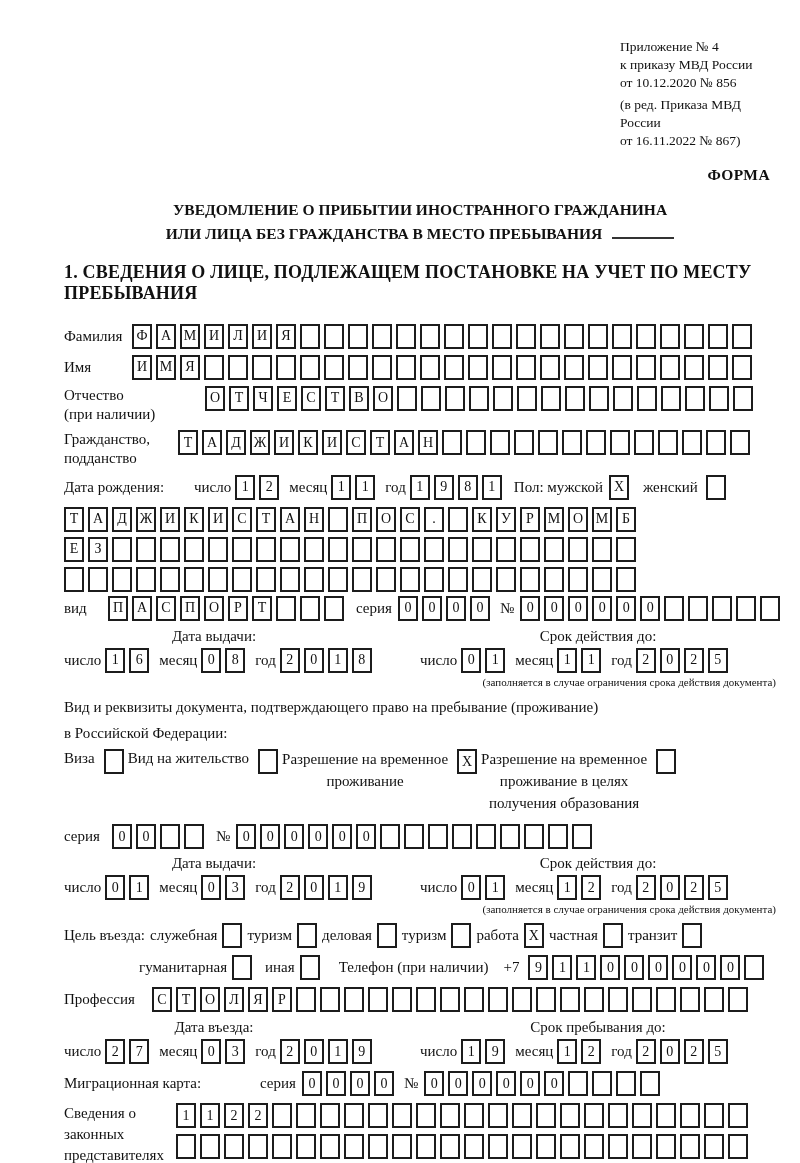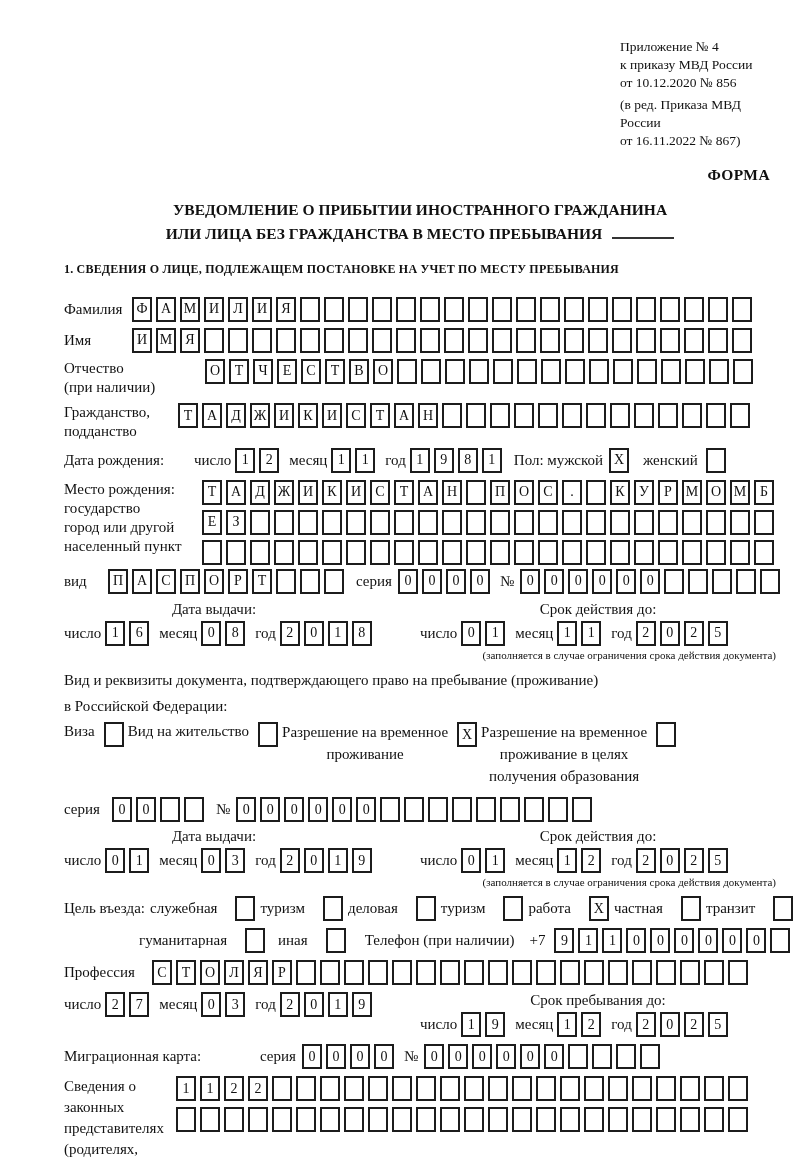--- a/index.html
+++ b/index.html
@@ -8,21 +8,21 @@
     font-family:"Liberation Serif","DejaVu Serif",serif;font-size:15px;
   }
   .page{padding:38px 24px 0 64px;width:712px;}
   .pre{white-space:pre-line;}
   
   .appendix{margin-left:556px;font-size:13.5px;line-height:1.32;}
   .appendix .rev{margin-top:5px;}
   .forma{font-weight:bold;text-align:right;margin:16px 6px 14px 0;font-size:15.5px;letter-spacing:.4px;}
   .title{text-align:center;font-weight:bold;font-size:15.5px;line-height:1.55;margin-bottom:16px;}
   .blank-line{display:inline-block;width:62px;border-bottom:2px solid #333;margin-left:10px;}
-  .section-title{font-weight:bold;font-size:12px;margin-bottom:20px;letter-spacing:.2px;}
+  .section-title{font-weight:bold;font-size:18px;margin-bottom:20px;letter-spacing:.2px;}
   
   .frow{display:flex;align-items:center;margin-bottom:6px;}
   .frow.top{align-items:flex-start;}
   .flabel{flex:0 0 auto;line-height:1.28;}
   .lw68{width:68px;}
   .lw141{width:141px;}
   .lw114{width:114px;}
   .lw138{width:138px;}
   .lw112{width:112px;}
   .cells{display:flex;gap:4px;flex:0 0 auto;}
@@ -41,21 +41,21 @@
   .dgroup-left .dtitle{width:300px;}
   .dfields{display:flex;align-items:center;}
   .note{font-size:11px;text-align:right;margin:3px 0 8px;}
   .heading-center{text-align:center;font-weight:bold;margin:2px 0 5px;font-size:14.8px;}
   .intro{line-height:1.55;margin-bottom:3px;}
   
   .options{display:flex;align-items:flex-start;gap:4px;margin:4px 0 10px;}
   .opt{display:flex;align-items:flex-start;gap:9px;}
   .opt .center{text-align:center;line-height:1.45;}
   .options-inline{display:flex;align-items:center;gap:5px;margin-bottom:7px;flex-wrap:nowrap;}
-  .options-inline .opt{align-items:center;gap:18px;}
+  .options-inline .opt{align-items:center;gap:5px;}
   .indent67{margin-left:75px;}
   .phone-label{margin:0 6px 0 14px;}
   
   .rep-right{display:flex;flex-direction:column;gap:6px;}
 </style>
 </head>
 <body>
 
 <div class="page">
 
@@ -224,24 +224,20 @@
     <span class="cells">
         <span class="cell">X</span>
       </span>
     <span class="flabel" style="margin:0 8px 0 14px;">женский</span>
     <span class="cells">
         <span class="cell"></span>
       </span>
   </div>
 
   <div class="frow top" style="margin-bottom:4px;">
-    <span class="flabel pre lw138">Место рождения:
-государство
-город или другой
-населенный пункт</span>
     <div class="stack">
       <span class="cells">
           <span class="cell">Т</span>
           <span class="cell">А</span>
           <span class="cell">Д</span>
           <span class="cell">Ж</span>
           <span class="cell">И</span>
           <span class="cell">К</span>
           <span class="cell">И</span>
           <span class="cell">С</span>
@@ -613,20 +609,21 @@
         <span class="cell"></span>
         <span class="cell"></span>
         <span class="cell"></span>
         <span class="cell"></span>
         <span class="cell"></span>
       </span>
   </div>
 
   <div class="dates" style="margin-bottom:7px;">
     <div class="dgroup-left">
+      <div class="dtitle">Дата въезда:</div>
       <div class="dfields">
         <span class="flabel mini-label first">число</span>
         <span class="cells">
             <span class="cell">2</span>
             <span class="cell">7</span>
           </span>
         <span class="flabel mini-label">месяц</span>
         <span class="cells">
             <span class="cell">0</span>
             <span class="cell">3</span>

